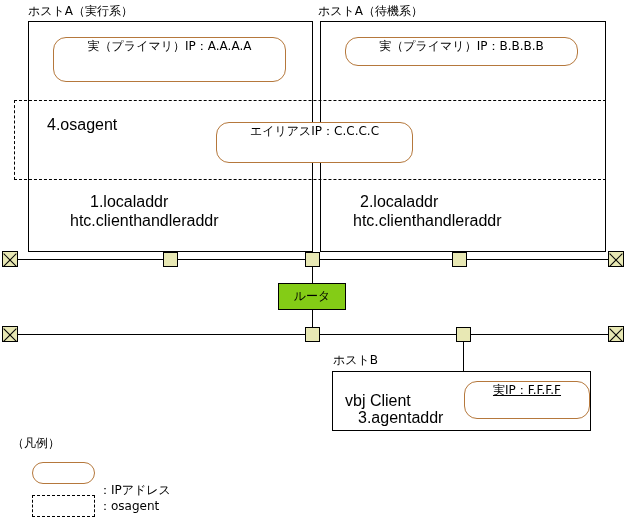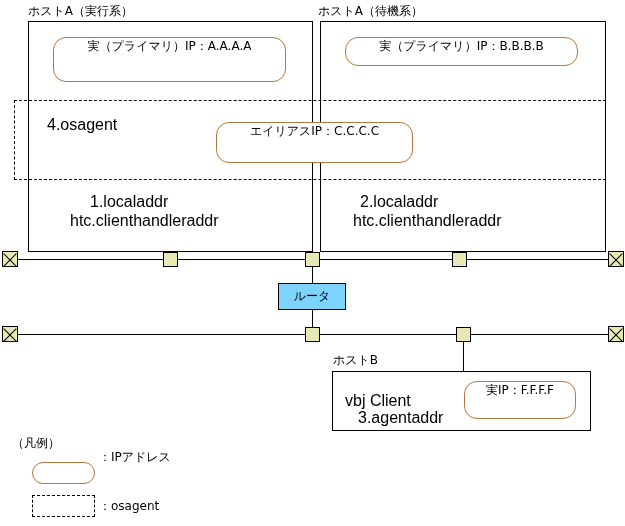--- a/index.html
+++ b/index.html
@@ -99,21 +99,21 @@
     height: 18px;
     background: #000000;
     transform-origin: 50% 50%;
   }
   .node.term::before { transform: translateX(-50%) rotate(45deg); }
   .node.term::after  { transform: translateX(-50%) rotate(-45deg); }
 
   .router-box {
     position: absolute;
     border: 1.5px solid #000000;
-    background: #7dd3fc;
+    background: #84cc16;
     box-sizing: border-box;
     display: flex;
     align-items: center;
     justify-content: center;
     z-index: 3;
   }
   .router-box span {
     font-family: "DejaVu Sans", "Liberation Sans", sans-serif;
     font-size: 12px;
     color: #000000;
@@ -195,25 +195,25 @@
 
   <div class="droplink" style="left:463px; top:341px; height:30px;"></div>
 
   <div class="lbl" style="left:333px; top:354px;">ホストB</div>
 
   <div class="host-box" style="left:332px; top:371px; width:259px; height:60px;"></div>
 
   <div class="lbl mono" style="left:345px; top:393px;">vbj Client</div>
   <div class="lbl mono" style="left:358px; top:410px;">3.agentaddr</div>
 
-  <div class="ipbox" style="left:464px; top:381px; width:112px; height:38px; z-index:5;">
+  <div class="ipbox" style="left:464px; top:381px; width:126px; height:38px; z-index:5;text-decoration:underline;">
     <span>実IP：F.F.F.F</span>
   </div>
 
   <div class="lbl" style="left:12px; top:437px;">（凡例）</div>
 
   <div class="legend-ip" style="left:32px; top:462px; width:63px; height:22px;"></div>
-  <div class="lbl" style="left:99px; top:451px;">：IPアドレス</div>
+  <div class="lbl" style="left:99px; top:484px;">：IPアドレス</div>
 
   <div class="legend-osagent" style="left:32px; top:495px; width:63px; height:22px;"></div>
   <div class="lbl" style="left:99px; top:500px;">：osagent</div>
 
 </div>
 
 </body></html>

